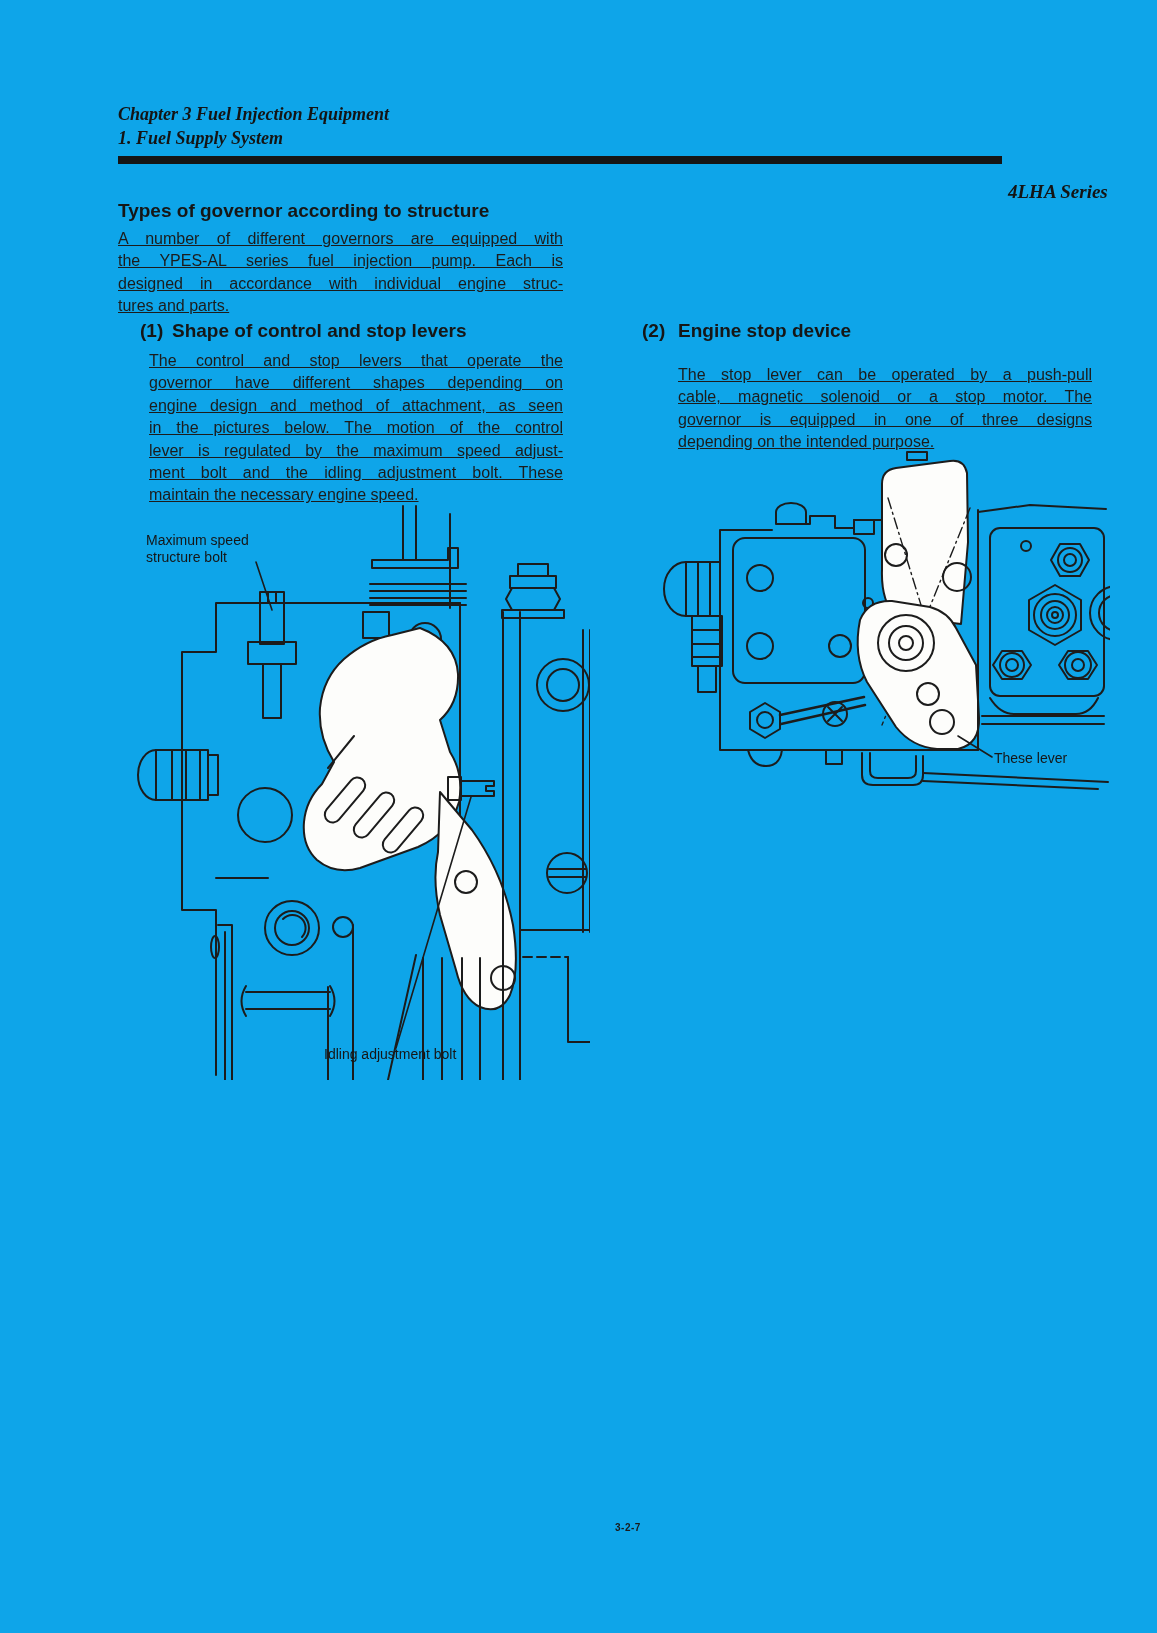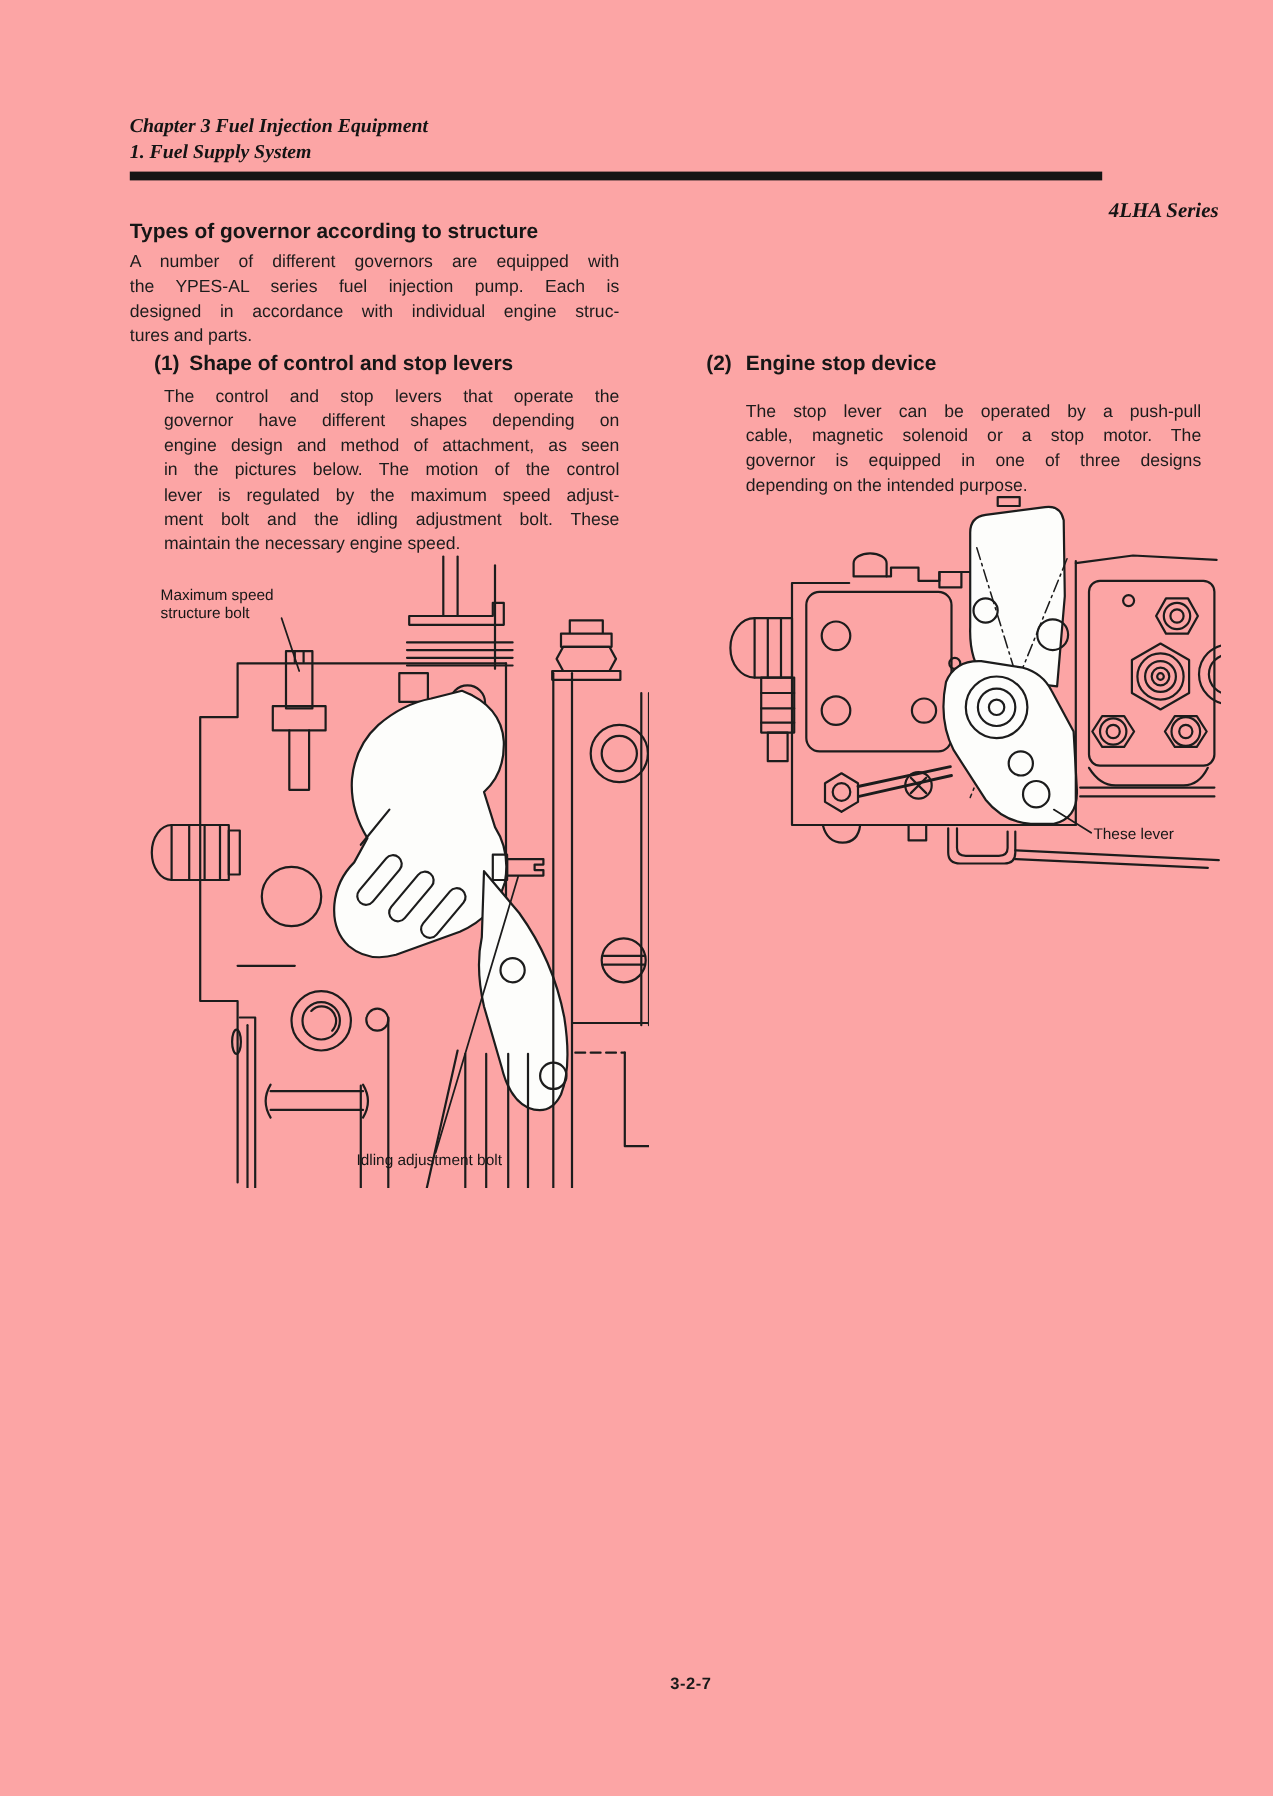--- a/index.html
+++ b/index.html
@@ -1,37 +1,37 @@
 <!DOCTYPE html>
 <html><head>
 <meta charset="utf-8">
 <style>
   html,body{margin:0;padding:0;background:#e8e8e6;}
   .page{
-    position:relative;width:1157px;height:1633px;background:#fca5a5;
+    position:relative;width:1157px;height:1633px;background:#0ea5e9;
     font-family:"Liberation Sans",sans-serif;color:#181818;overflow:hidden;
     margin:0 auto;
   }
   .abs{position:absolute;}
   
   .hdr-line{font-family:"Liberation Serif",serif;font-style:italic;font-weight:bold;
     font-size:18px;line-height:23px;color:#141414;}
   .rule{background:#151515;}
   .series{font-family:"Liberation Serif",serif;font-style:italic;font-weight:bold;
     font-size:19px;color:#141414;margin-top:33px;}
   
   .h-bold{font-weight:bold;font-size:19px;color:#161616;white-space:nowrap;}
   .num{display:inline-block;width:32px;}
-  .para{font-size:16px;color:#1c1c1c;}
+  .para{font-size:16px;color:#1c1c1c;text-decoration:underline;}
   .jline{line-height:22.4px;text-align:justify;text-align-last:justify;}
   .jlast{line-height:22.4px;text-align:left;}
   
   .fig svg{position:absolute;left:0;top:0;}
   .fig-label{position:absolute;font-size:14px;line-height:17px;color:#161616;white-space:nowrap;}
-  .footer{font-size:15px;font-weight:bold;letter-spacing:.5px;color:#1a1a1a;text-align:center;}
+  .footer{font-size:10px;font-weight:bold;letter-spacing:.5px;color:#1a1a1a;text-align:center;}
 </style>
 </head>
 <body>
 
 <div class="page">
 
   <div class="abs hdr-line" style="left:118px;top:103px;">Chapter 3 Fuel Injection Equipment</div>
   <div class="abs hdr-line" style="left:118px;top:127px;">1. Fuel Supply System</div>
   <div class="abs rule" style="left:118px;top:156px;width:884px;height:8px;"></div>
   <div class="abs series" style="left:1008px;top:148px;">4LHA Series</div>

